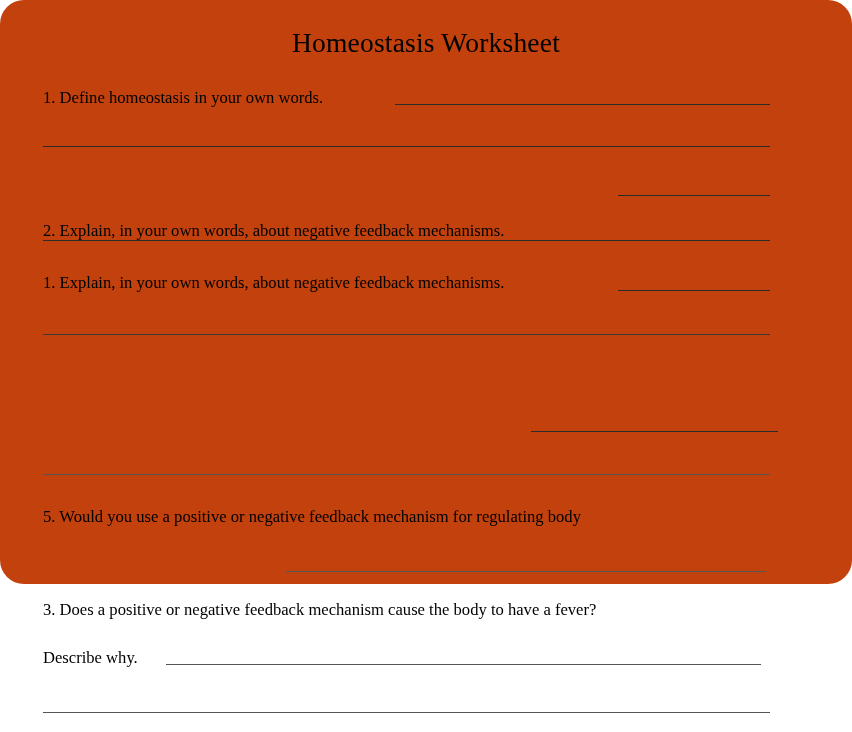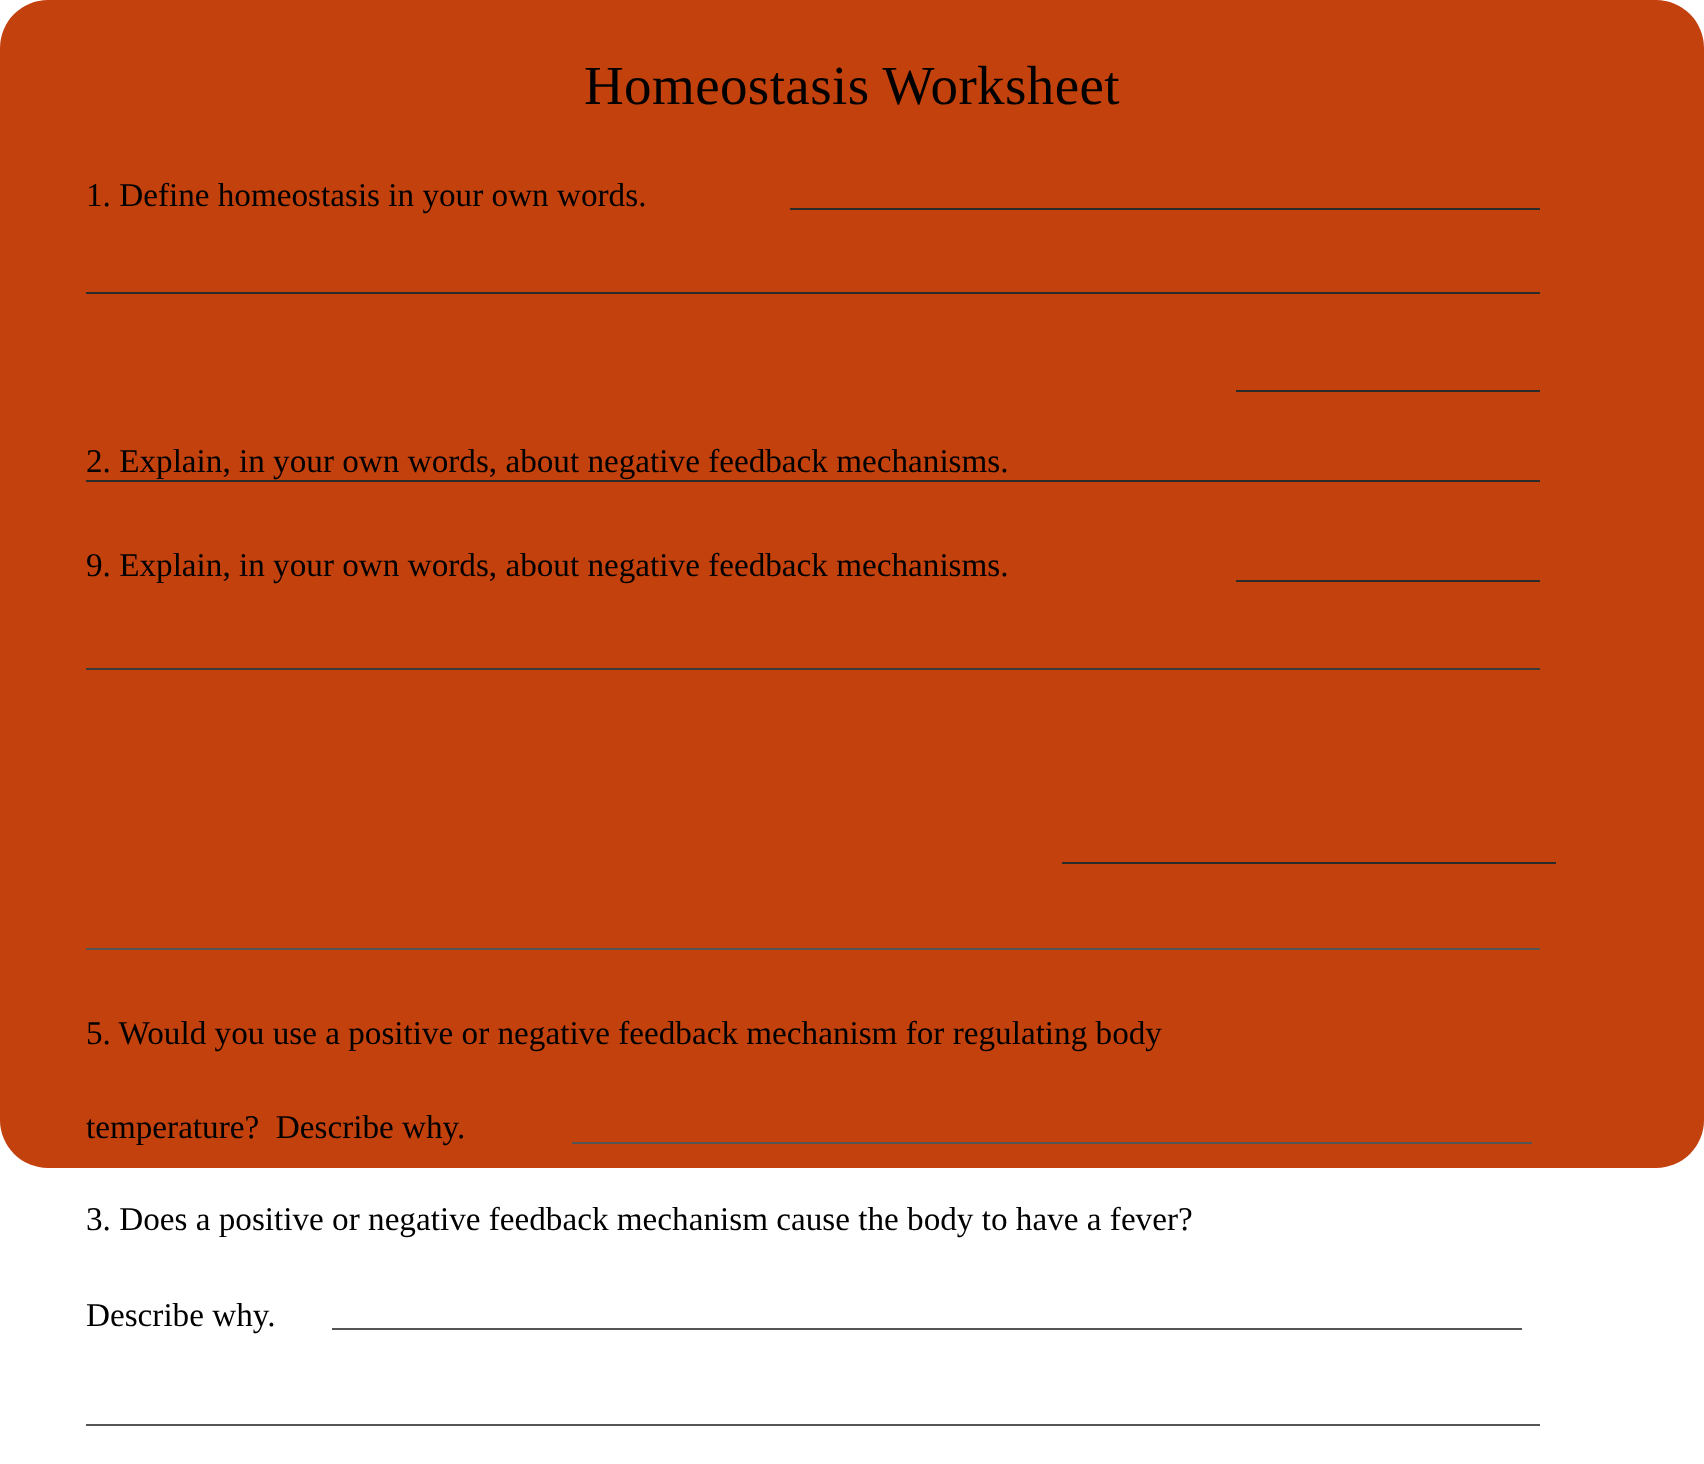--- a/index.html
+++ b/index.html
@@ -70,29 +70,28 @@
   <div class="doc-title">Homeostasis Worksheet</div>
 
   <div class="qline" style="top:88px;">1. Define homeostasis in your own words.</div>
   <div class="rule" style="left:395px; top:104px; width:375px;"></div>
   <div class="rule" style="left:43px; top:146px; width:727px;"></div>
 
   <div class="qline" style="top:179px;margin-top:42px;">2. Explain, in your own words, about negative feedback mechanisms.</div>
   <div class="rule" style="left:618px; top:195px; width:152px;"></div>
   <div class="rule" style="left:43px; top:240px; width:727px;"></div>
 
-  <div class="qline" style="top:273px;">9. Explain, in your own words, about negative feedback mechanisms.</div>
+  <div class="qline" style="top:273px;">1. Explain, in your own words, about negative feedback mechanisms.</div>
   <div class="rule" style="left:618px; top:290px; width:152px;"></div>
   <div class="rule thin" style="left:43px; top:334px; width:727px;"></div>
 
   <div class="rule" style="left:531px; top:431px; width:247px;"></div>
   <div class="rule grey" style="left:43px; top:474px; width:727px;"></div>
 
   <div class="qline" style="top:507px;">5. Would you use a positive or negative feedback mechanism for regulating body</div>
-  <div class="qline" style="top:554px;">temperature?  Describe why.</div>
   <div class="rule grey" style="left:286px; top:571px; width:480px;"></div>
 
   <div class="qline" style="top:600px;">3. Does a positive or negative feedback mechanism cause the body to have a fever?</div>
   <div class="qline" style="top:648px;text-align:center;">Describe why.</div>
   <div class="rule grey" style="left:166px; top:664px; width:595px;"></div>
   <div class="rule grey" style="left:43px; top:712px; width:727px;"></div>
 
 </div>
 
 </body></html>

